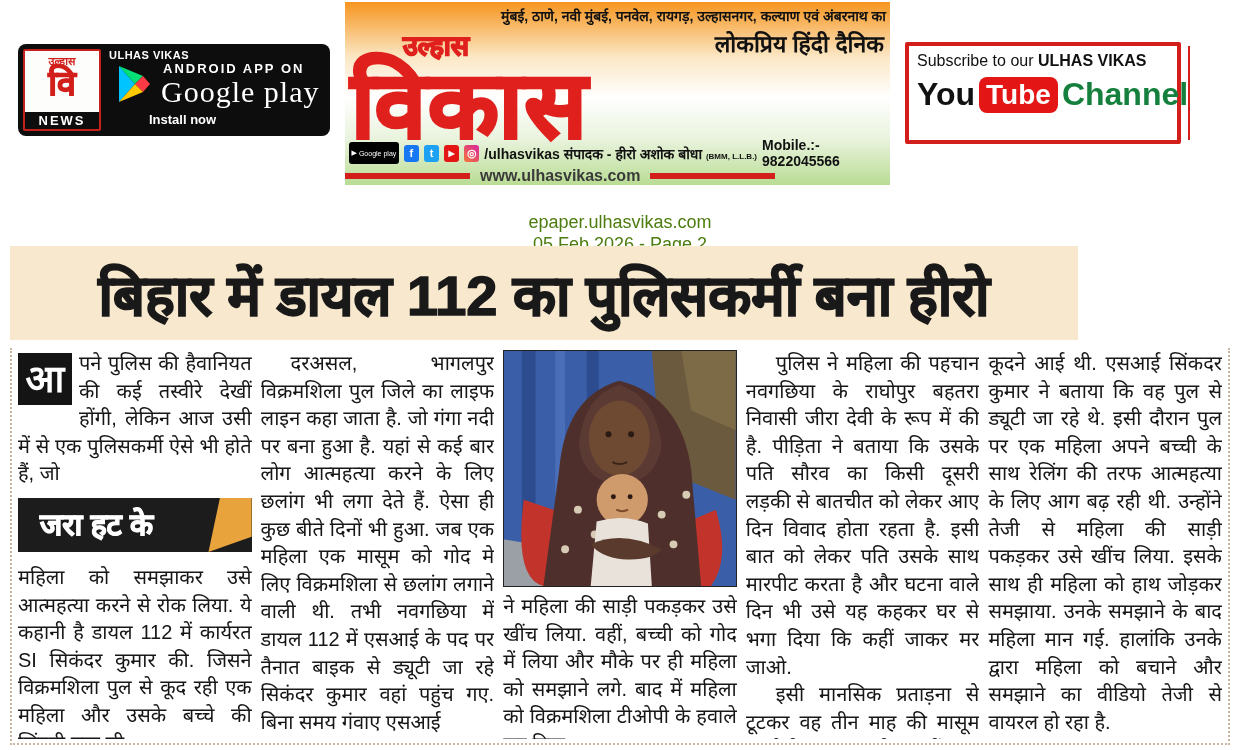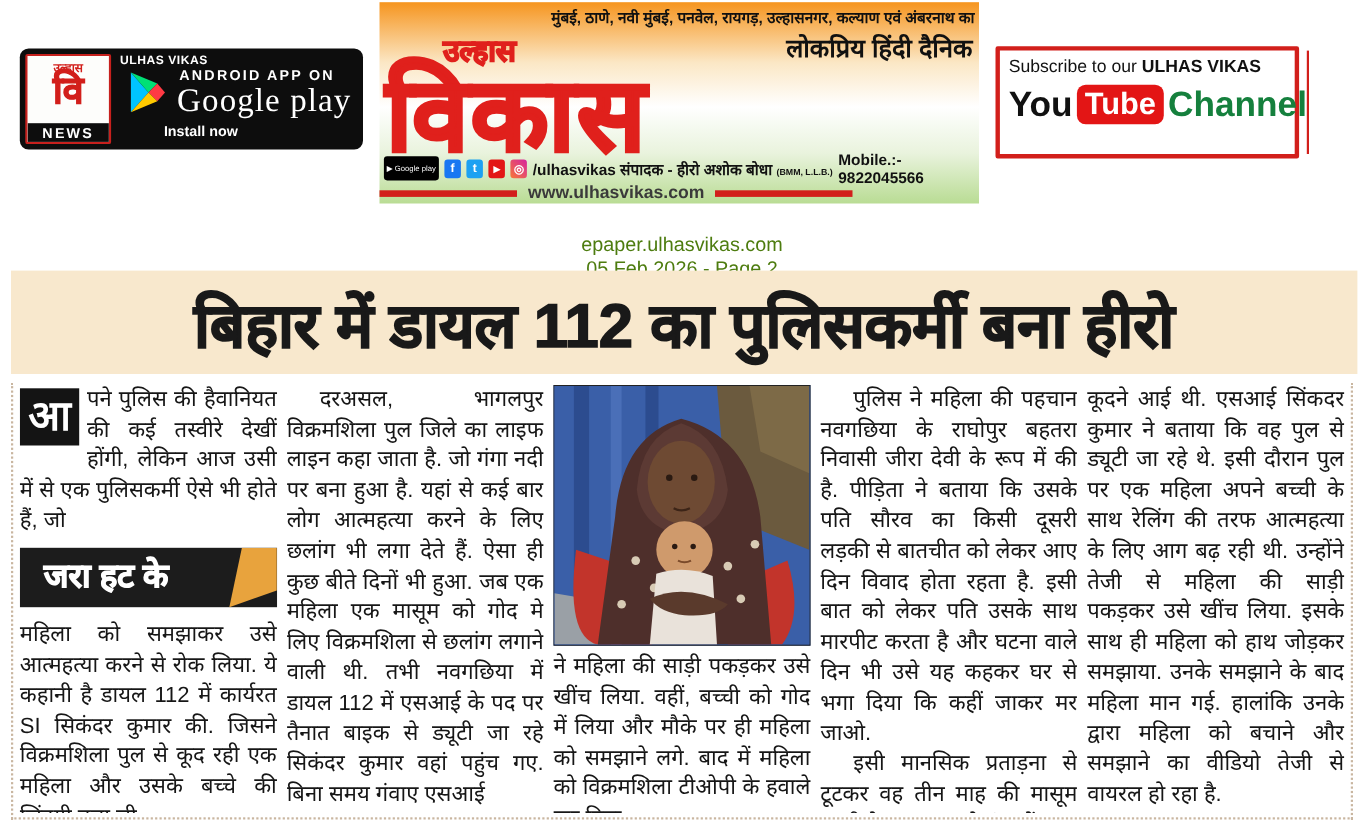--- a/index.html
+++ b/index.html
@@ -70,21 +70,21 @@
     background:linear-gradient(180deg,#f6951f 0%,#ffffff 55%,#b9dc94 100%); }
   .yt-logo .uv-letter { font-size:40px; }
   .yt-logo .uv-top { font-size:12px; }
 
   
   .epaper { position:absolute; top:186px; left:0; width:100%; text-align:center; color:#4d7c0f;margin-top:25px; }
   .epaper div { font-size:18px; line-height:22px; }
 
   
   .headline-box {
-    position:absolute; left:10px; top:246px; width:1224px; height:94px;
+    position:absolute; left:10px; top:246px; width:1068px; height:94px;
     background:#f8e8cd; display:flex; align-items:center; justify-content:center;
   }
   .headline-text { font-size:56px; font-weight:900; color:#191919; -webkit-text-stroke:1.5px #191919; letter-spacing:0px; white-space:nowrap; }
 
   
   .article {
     position:absolute; left:10px; top:348px; width:1220px; height:397px;
     display:flex; gap:9px;
     border-left:2px dotted #c9b6a0; border-right:2px dotted #c9b6a0; border-bottom:2px dotted #c9b6a0;
     padding:2px 6px 4px 6px;

